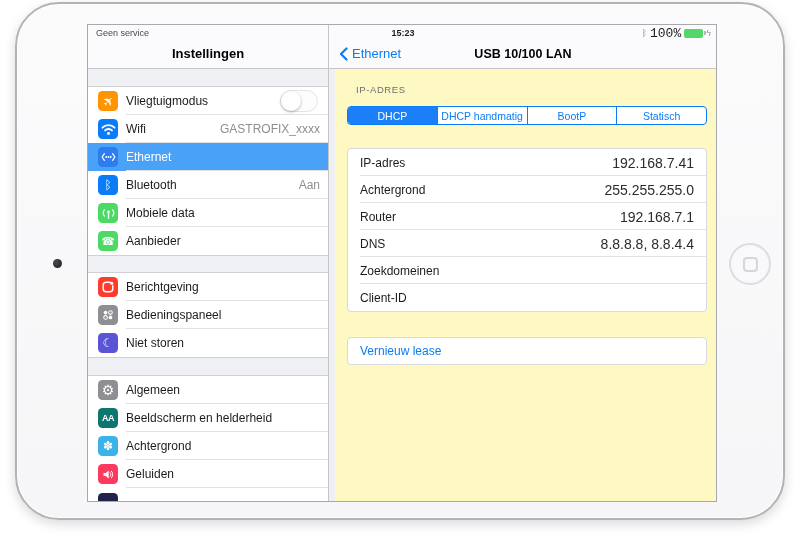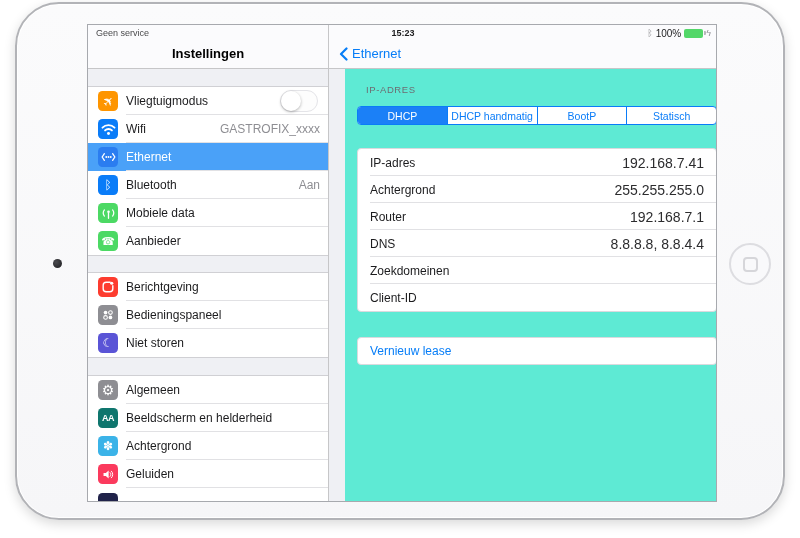--- a/index.html
+++ b/index.html
@@ -22,21 +22,21 @@
 
   .topbar { position:absolute; left:0; top:0; width:630px; height:44px; background:#fbfbfd;
     border-bottom:1px solid #c6c6c8; }
   .vdivider { position:absolute; left:240px; top:0; bottom:0; width:1px; background:#c6c6c8; z-index:5; }
 
   
   .status-left { position:absolute; left:8px; top:3px; font-size:9px; color:#4a4a4c; }
   .status-time { position:absolute; left:0; width:630px; text-align:center; top:3px; font-size:9px; font-weight:bold; color:#1c1c1e; }
   .status-right { position:absolute; right:7px; top:2px; display:flex; align-items:center; gap:3px; height:12px; }
   .bt-glyph { font-size:9px; color:#8e8e93; line-height:1; }
-  .batt-pct { font-size:10px; color:#1c1c1e; }
+  .batt-pct { font-size:13px; color:#1c1c1e;font-family:Liberation Mono, monospace; }
   .batt { position:relative; width:19px; height:9px; border-radius:2px; background:#53d769; }
   .batt::after { content:""; position:absolute; right:-3px; top:2.5px; width:2px; height:4px; border-radius:0 1px 1px 0; background:#b6b6ba; }
   .bolt { font-size:9px; color:#8e8e93; line-height:1; }
 
   
   .sidebar-title { position:absolute; left:0; top:21px; width:240px; text-align:center; font-size:13px; font-weight:bold; color:#000; }
   .back { position:absolute; left:251px; top:21px; display:flex; align-items:center; gap:4px; color:#067df7; font-size:13px; cursor:default; }
   .detail-title { position:absolute; left:240px; top:22px; width:390px; text-align:center; font-size:12.5px; font-weight:bold; color:#000; }
 
   .content { position:absolute; left:0; top:44px; width:630px; height:434px; }
@@ -55,21 +55,21 @@
   .icon .g.rot { transform:rotate(-45deg); font-size:13px; }
   .icon .g.small { font-size:9px; font-weight:bold; letter-spacing:-0.5px; }
   .lbl { font-size:12px; color:#1c1c1e; white-space:nowrap; }
   .rval { margin-left:auto; margin-right:8px; font-size:12px; color:#8e8e93; }
   .toggle { margin-left:auto; margin-right:10px; width:38px; height:22px; border-radius:11px; background:#fdfdfd; border:1px solid #e4e4e8; position:relative; }
   .toggle .knob { position:absolute; left:0px; top:0px; width:20px; height:20px; border-radius:50%; background:#fff; box-shadow:0 1px 3px rgba(0,0,0,.3); }
   .partial-row { position:relative; height:15px; background:#fff; overflow:hidden; }
   .partial-icon { position:absolute; left:10px; top:5px; width:20px; height:20px; border-radius:4.5px; }
 
   
-  .detail { position:absolute; left:257px; top:0; width:389px; height:434px; background:#5eead4; }
+  .detail { position:absolute; left:247px; top:0; width:389px; height:434px; background:#fef9c3; }
   .section-label { position:absolute; left:21px; top:15px; font-size:9.5px; letter-spacing:0.6px; color:#6d6d72; }
   .segmented { position:absolute; left:12px; top:37px; width:360px; height:19px; display:flex;
     border:1px solid #0a7cf8; border-radius:4px; overflow:hidden; background:#fff; }
   .seg { flex:1 1 0; display:flex; align-items:center; justify-content:center; font-size:10.5px; color:#0a7cf8;
     border-right:1px solid #0a7cf8; cursor:default; }
   .seg:last-child { border-right:none; }
   .seg.selected { background:#1b80f7; color:#fff; }
 
   .card { position:absolute; left:12px; width:360px; background:#fff; border:1px solid #dadade; border-radius:4px; }
   .card1 { top:79px; }
@@ -102,20 +102,21 @@
         <span class="batt"></span>
         <span class="bolt">ϟ</span>
       </div>
       <div class="sidebar-title">Instellingen</div>
       <div class="back">
         <svg width="9" height="14" viewBox="0 0 9 14">
             <polyline points="7.5,1.5 2,7 7.5,12.5" fill="none" stroke="#067df7" stroke-width="2.2" stroke-linecap="round" stroke-linejoin="round"></polyline>
           </svg>
         <span>Ethernet</span>
       </div>
+      <div class="detail-title">USB 10/100 LAN</div>
     </div>
 
     <div class="content">
 
       <div class="sidebar">
 
         <div class="group g1">
           <div class="row">
             <span class="icon" style="background: rgb(254, 149, 0);">
                 <span class="g rot">✈</span>

